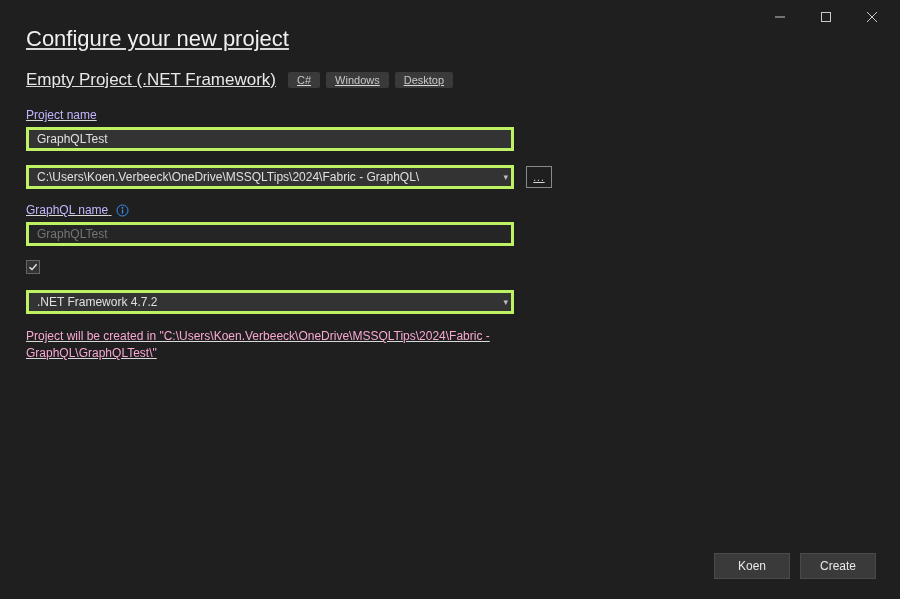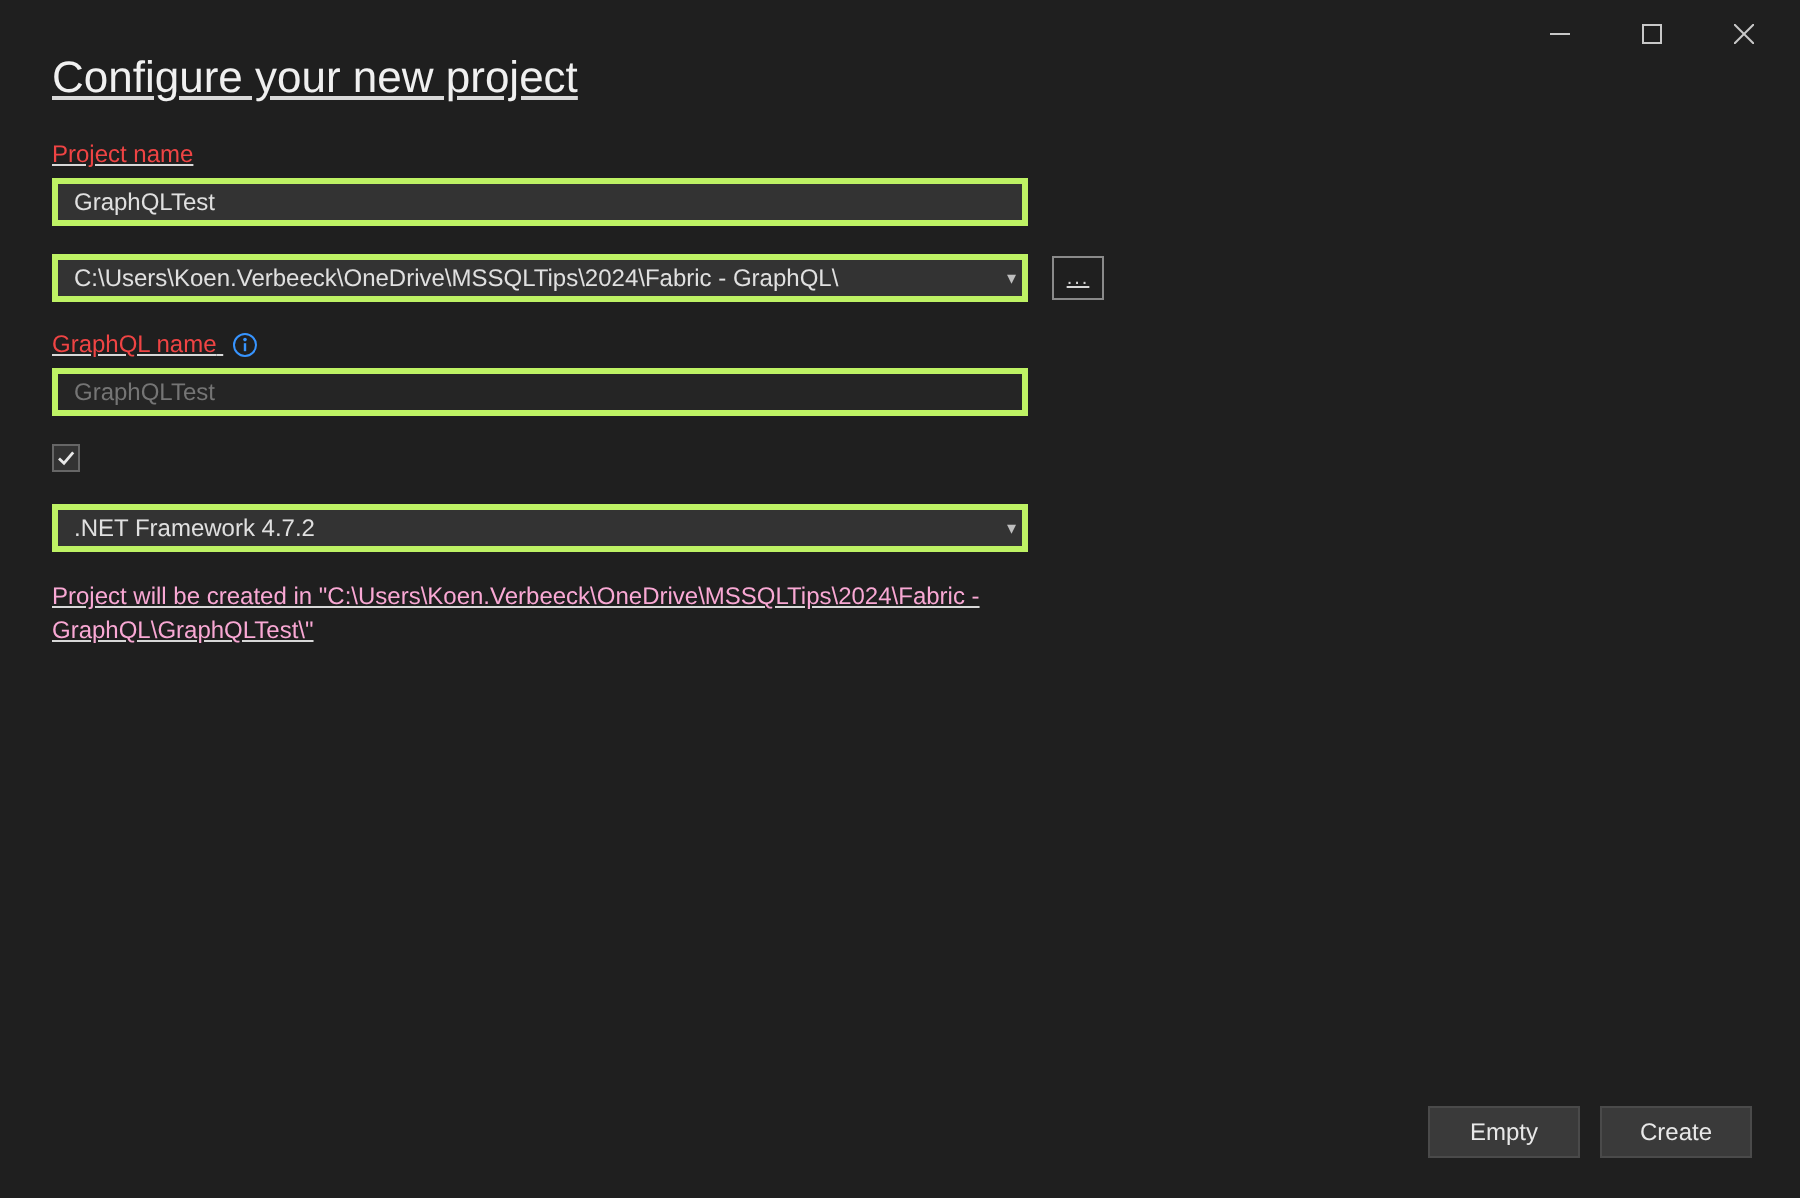--- a/index.html
+++ b/index.html
@@ -37,21 +37,21 @@
     font-size: 17px; font-weight: 400; color: #e8e8e8;
   }
   .tags { display: flex; gap: 6px; }
   .tag {
     background: #3a3a3a; color: #c8c8c8;
     border-radius: 2px;
     padding: 2px 9px; font-size: 11px;
   }
   .field { margin-bottom: 14px; }
   .field-label {
-    display: block; font-size: 12px; color: #ef4444;
+    display: block; font-size: 12px; color: #c4b5fd;
     margin-bottom: 5px;
   }
   .info-icon {
     display: inline-flex; vertical-align: middle; margin-left: 4px;
   }
   .text-input, .select-input {
     width: 488px; height: 24px;
     background: #333333; border: 3px solid #bef264;
     color: #e0e0e0; font-size: 12px;
     padding: 0 8px; outline: none;
@@ -118,20 +118,28 @@
     <svg width="10" height="10" viewBox="0 0 10 10">
         <line x1="0" y1="0" x2="10" y2="10" stroke="#c8c8c8" stroke-width="1"></line>
         <line x1="10" y1="0" x2="0" y2="10" stroke="#c8c8c8" stroke-width="1"></line>
       </svg>
   </div>
 </div>
 
 <div class="content">
   <h1>Configure your new project</h1>
 
+  <div class="subtitle-row">
+    <div class="subtitle">Empty Project (.NET Framework)</div>
+    <div class="tags">
+      <span class="tag">C#</span>
+      <span class="tag">Windows</span>
+      <span class="tag">Desktop</span>
+    </div>
+  </div>
 
   <div class="field">
     <label class="field-label">Project name</label>
     <input class="text-input" type="text" value="GraphQLTest" style="">
   </div>
 
   <div class="field">
     <div class="location-row">
       <div class="select-wrap">
         <input class="select-input" type="text" value="C:\Users\Koen.Verbeeck\OneDrive\MSSQLTips\2024\Fabric - GraphQL\" style="">
@@ -167,15 +175,15 @@
     <div class="select-wrap">
       <input class="select-input" type="text" readonly="" value=".NET Framework 4.7.2" style="">
       <span class="select-caret">▾</span>
     </div>
   </div>
 
   <div class="path-text">Project will be created in "C:\Users\Koen.Verbeeck\OneDrive\MSSQLTips\2024\Fabric - GraphQL\GraphQLTest\"</div>
 </div>
 
 <div class="footer">
-  <button class="btn">Empty</button>
+  <button class="btn">Koen</button>
   <button class="btn">Create</button>
 </div>
 
 </body></html>

